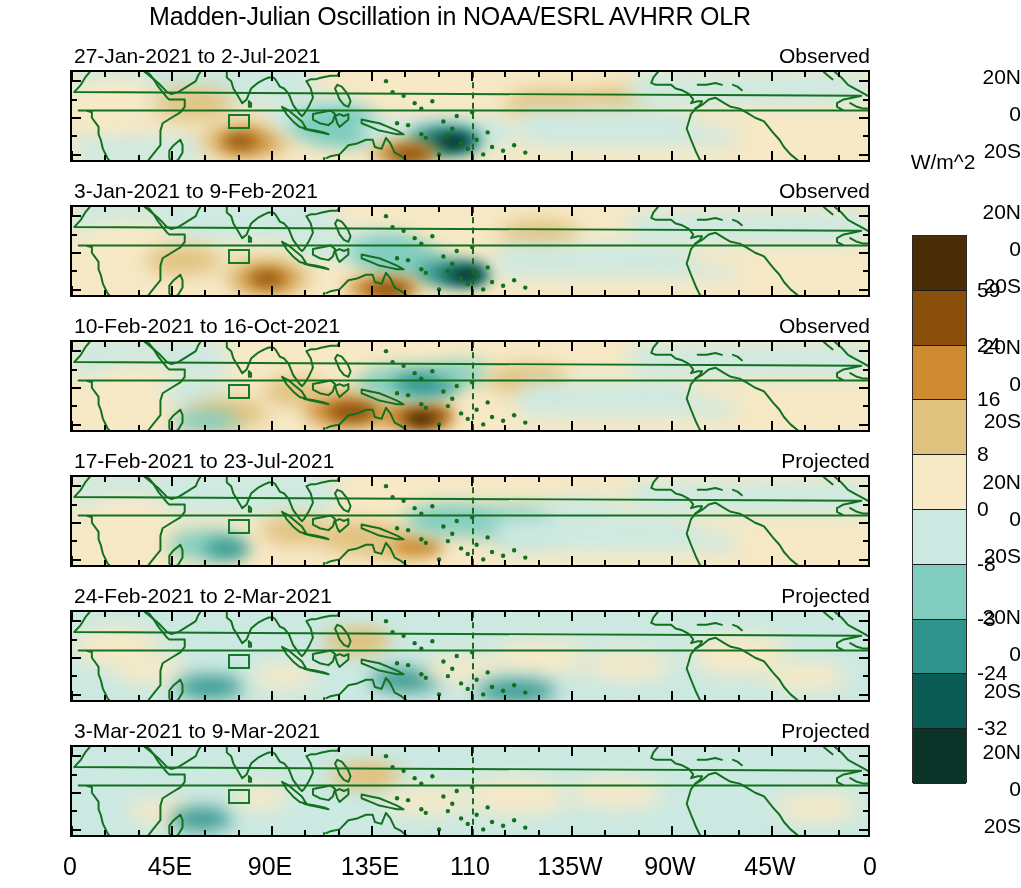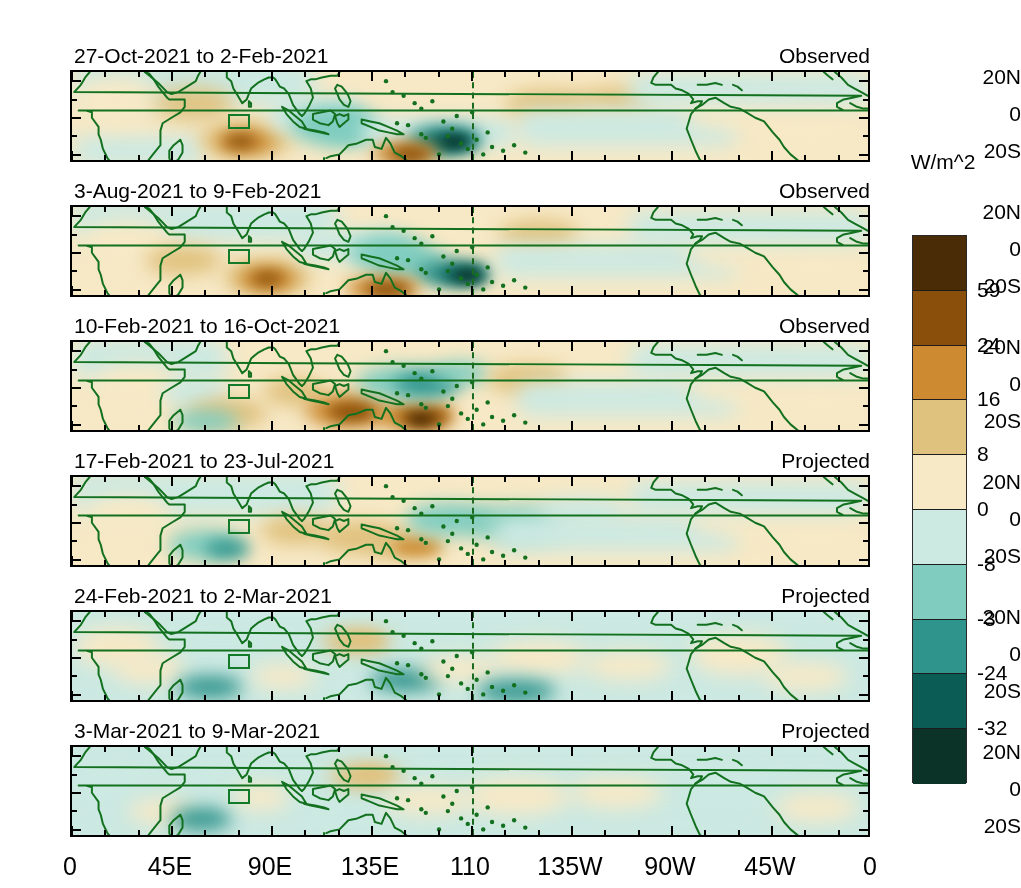--- a/index.html
+++ b/index.html
@@ -181,23 +181,24 @@
     position: absolute;
     inset: 0;
     pointer-events: none;
   }
 </style>
 </head>
 <body>
 
 <div id="figure">
 
+  <div class="fig-title">Madden-Julian Oscillation in NOAA/ESRL AVHRR OLR</div>
 
   <div id="panels-host">
-      <div class="panel-title" style="top: 44px;">27-Oct-2021 to 2-Feb-2021</div>
+      <div class="panel-title" style="top: 44px;">27-Jan-2021 to 2-Jul-2021</div>
       <div class="panel-status" style="top: 44px; right: 151px;">Observed</div>
       <div class="ylab" style="top: 65.2px;">20N</div>
       <div class="ylab" style="top: 102px;">0</div>
       <div class="ylab" style="top: 138.8px;">20S</div>
       <div class="panel" style="top: 70px; background: rgb(247, 233, 198);">
         <div class="band" style="left: 0px; width: 244.444px; top: -14.72px; height: 47.84px; background: rgb(204, 233, 226); border-radius: 23.92px; filter: blur(10px);"></div>
         <div class="band" style="left: 0px; width: 133.333px; top: 64.4px; height: 29.44px; background: rgb(204, 233, 226); border-radius: 14.72px; filter: blur(10px);"></div>
         <div class="blob" style="left: 0px; top: 3.68px; width: 88.8889px; height: 47.84px; background: rgb(247, 233, 198); filter: blur(10px);"></div>
         <div class="blob" style="left: 82.2222px; top: 14.72px; width: 80px; height: 33.12px; background: rgb(224, 194, 127); filter: blur(10px);"></div>
         <div class="blob" style="left: 126.667px; top: 49.68px; width: 93.3333px; height: 36.8px; background: rgb(224, 194, 127); filter: blur(9px);"></div>
@@ -322,21 +323,21 @@
         <div class="ytick right" style="top: 8.2px; width: 9px;"></div>
         <div class="ytick" style="top: 26.6px; width: 5px;"></div>
         <div class="ytick right" style="top: 26.6px; width: 5px;"></div>
         <div class="ytick" style="top: 45px; width: 9px;"></div>
         <div class="ytick right" style="top: 45px; width: 9px;"></div>
         <div class="ytick" style="top: 63.4px; width: 5px;"></div>
         <div class="ytick right" style="top: 63.4px; width: 5px;"></div>
         <div class="ytick" style="top: 81.8px; width: 9px;"></div>
         <div class="ytick right" style="top: 81.8px; width: 9px;"></div>
       </div>
-      <div class="panel-title" style="top: 179px;">3-Aug-2021 to 9-Feb-2021</div>
+      <div class="panel-title" style="top: 179px;">3-Jan-2021 to 9-Feb-2021</div>
       <div class="panel-status" style="top: 179px; right: 151px;">Observed</div>
       <div class="ylab" style="top: 200.2px;">20N</div>
       <div class="ylab" style="top: 237px;">0</div>
       <div class="ylab" style="top: 273.8px;">20S</div>
       <div class="panel" style="top: 205px; background: rgb(247, 233, 198);">
         <div class="band" style="left: 0px; width: 266.667px; top: -9.2px; height: 44.16px; background: rgb(204, 233, 226); border-radius: 22.08px; filter: blur(10px);"></div>
         <div class="blob" style="left: 6.66667px; top: 12.88px; width: 97.7778px; height: 47.84px; background: rgb(247, 233, 198); filter: blur(10px);"></div>
         <div class="blob" style="left: 73.3333px; top: 38.64px; width: 75.5556px; height: 29.44px; background: rgb(224, 194, 127); filter: blur(9px);"></div>
         <div class="blob" style="left: 151.111px; top: 51.52px; width: 88.8889px; height: 36.8px; background: rgb(224, 194, 127); filter: blur(9px);"></div>
         <div class="blob" style="left: 166.667px; top: 59.8px; width: 57.7778px; height: 23.92px; background: rgb(205, 138, 48); filter: blur(8px);"></div>

